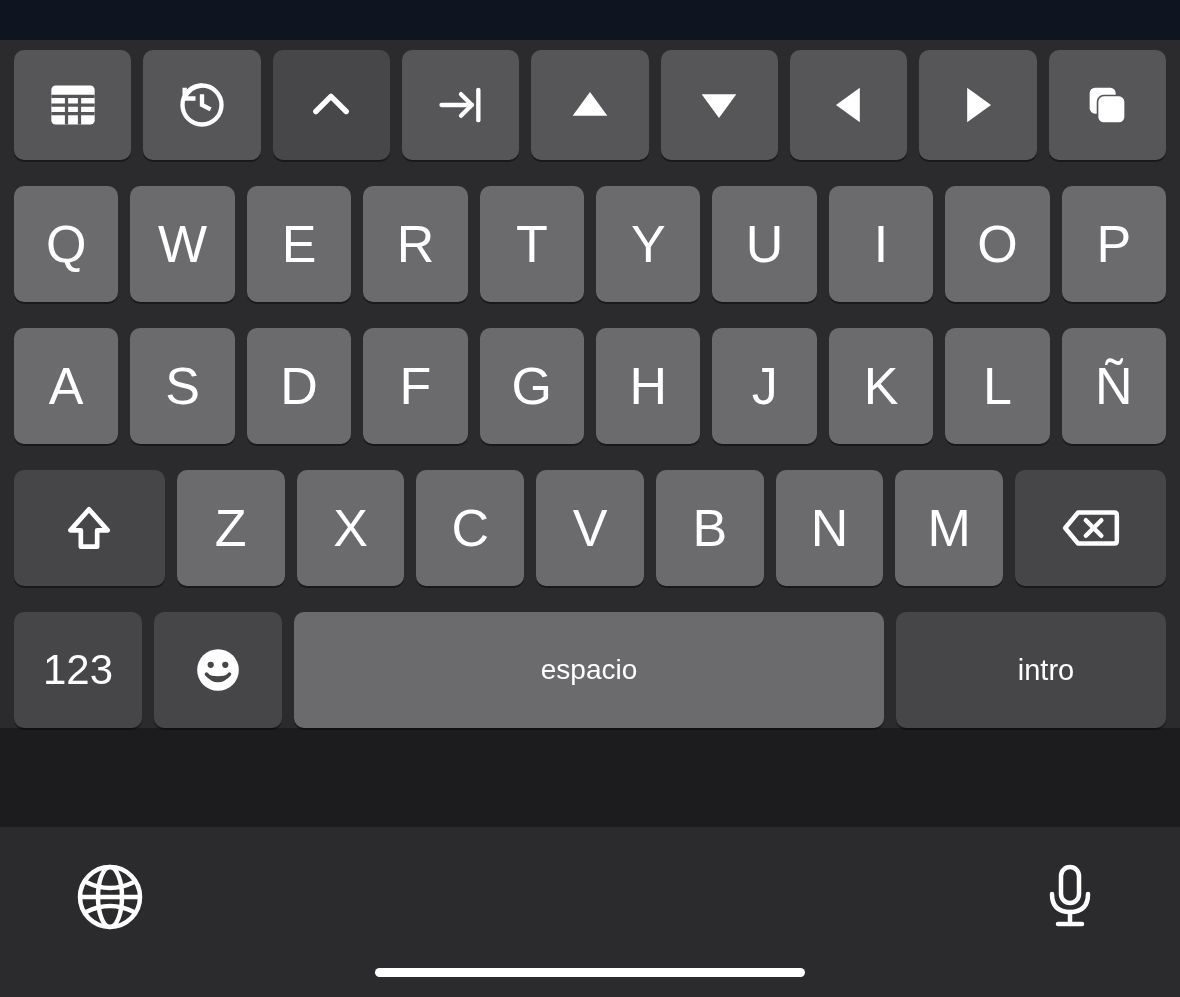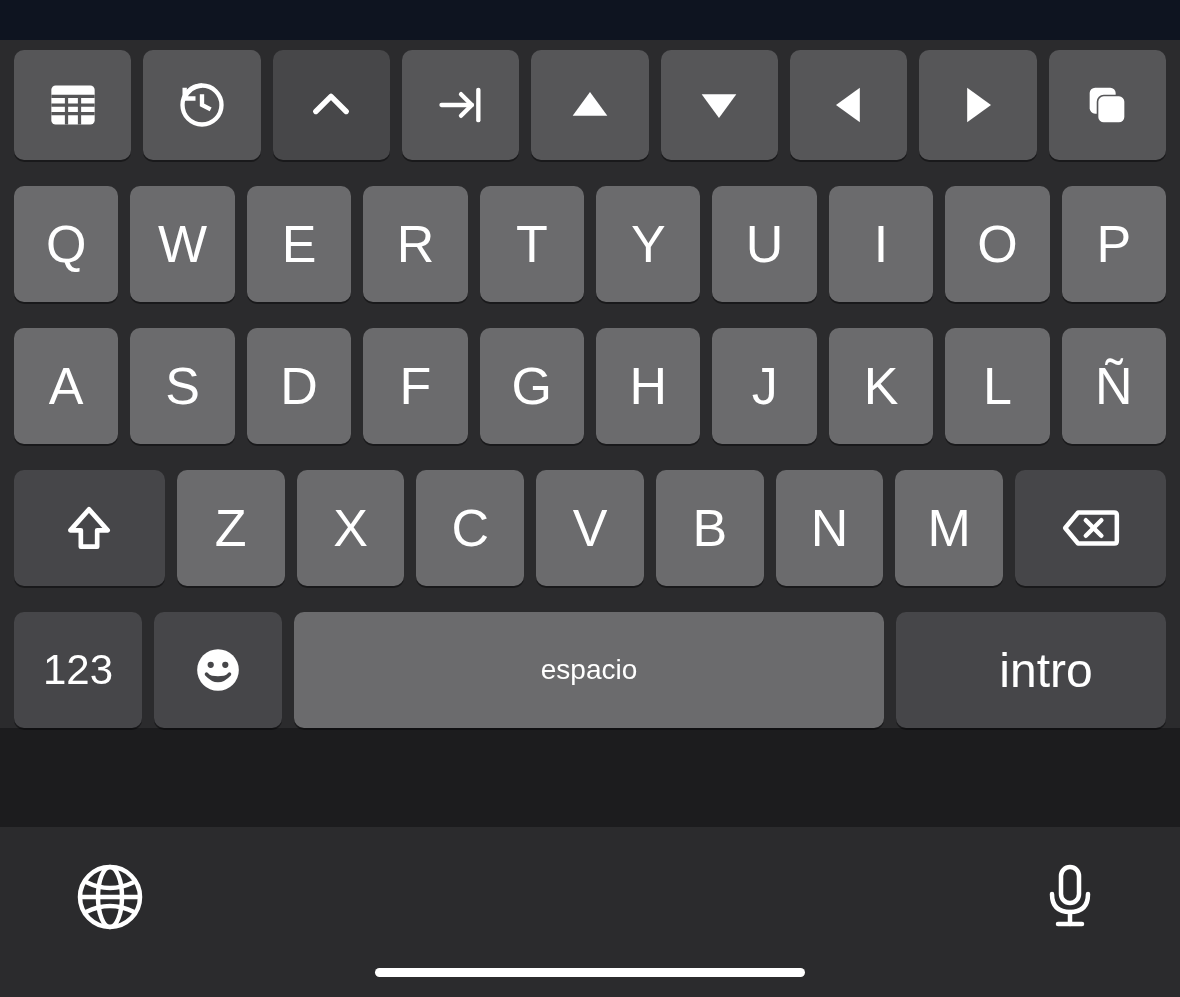--- a/index.html
+++ b/index.html
@@ -78,21 +78,21 @@
       flex: 0 0 128px;
     }
     .key-space {
       flex: 1;
       font-size: 28px;
       font-weight: 400;
       background: #6b6b6d;
     }
     .key-return {
       flex: 0 0 270px;
-      font-size: 48px;
+      font-size: 29px;
       font-weight: 400;
       padding-left: 30px;
     }
     .footer {
       position: absolute;
       bottom: 0;
       left: 0;
       right: 0;
       height: 170px;
       background: #2b2b2d;

